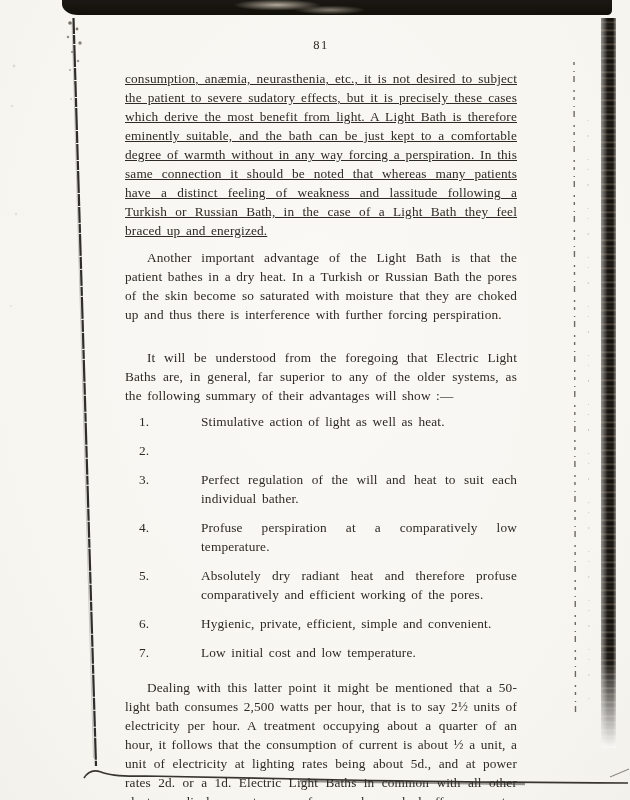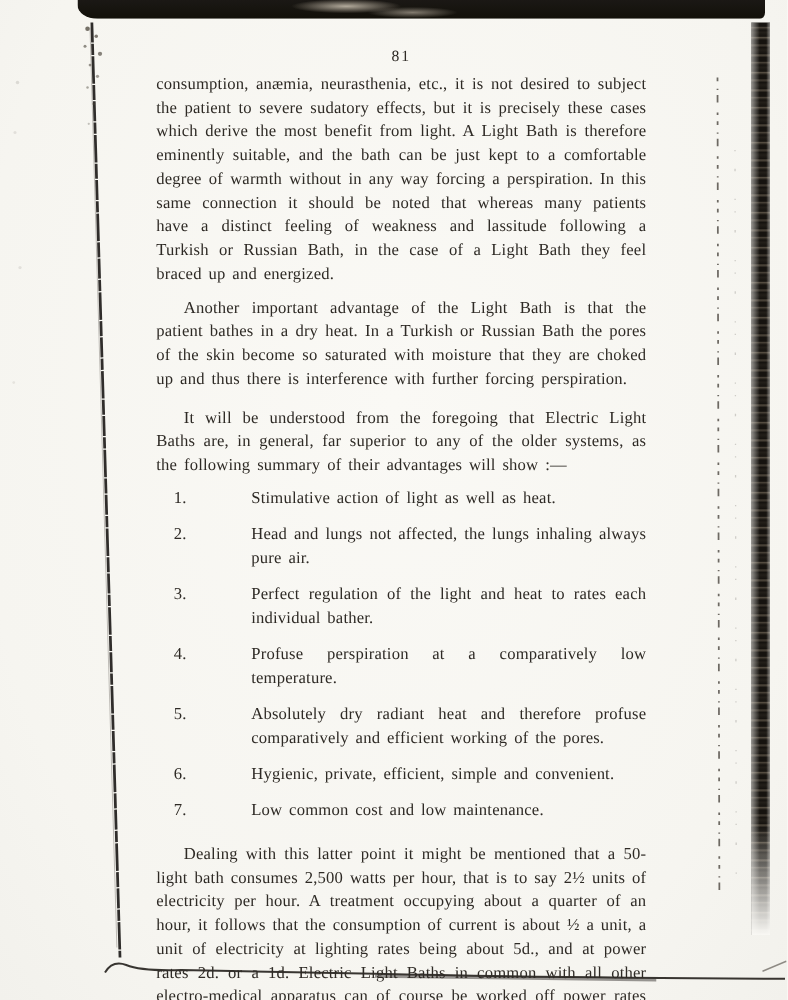--- a/index.html
+++ b/index.html
@@ -57,23 +57,23 @@
     letter-spacing: 0.15px;
   }
   .pagenum {
     text-align: center;
     margin: 36px 0 0 0;
     font-size: 12.5px;
     letter-spacing: 1.5px;
     word-spacing: 0;
   }
   .content p { margin: 0; }
-  #p1 { margin-top: 2px; }
+  #p1 { margin-top: 14px; text-decoration: underline; }
   #p2 { margin-top: 8px; text-indent: 22px; }
-  #p3 { margin-top: 12px; text-indent: 22px; }
+  #p3 { margin-top: 24px; text-indent: 22px; }
   .advlist { margin-top: 7px; }
   .adv-item { display: flex; margin-bottom: 10px; padding-left: 14px; }
   .adv-num { width: 26px; flex: none; }
   .adv-text { flex: 1; text-align: justify; margin-left: 36px; }
   #p4 { margin-top: 16px; text-indent: 22px; }
 </style>
 </head>
 <body>
 
 <div class="scan">
@@ -120,40 +120,39 @@
     <p id="p2">Another important advantage of the Light Bath is that the patient bathes in a dry heat.  In a Turkish or Russian Bath the pores of the skin become so saturated with moisture that they are choked up and thus there is interference with further forcing perspiration.</p>
     <p id="p3">It will be understood from the foregoing that Electric Light Baths are, in general, far superior to any of the older systems, as the following summary of their advantages will show :—</p>
 
     <div class="advlist">
       <div class="adv-item">
         <span class="adv-num">1.</span>
         <span class="adv-text">Stimulative action of light as well as heat.</span>
       </div>
       <div class="adv-item">
         <span class="adv-num">2.</span>
-        <span class="adv-text">Head and lungs not affected, the lungs inhaling always pure air.</span>
       </div>
       <div class="adv-item">
         <span class="adv-num">3.</span>
-        <span class="adv-text">Perfect regulation of the light and heat to rates each individual bather.</span>
+        <span class="adv-text">Perfect regulation of the will and heat to suit each individual bather.</span>
       </div>
       <div class="adv-item">
         <span class="adv-num">4.</span>
         <span class="adv-text">Profuse perspiration at a comparatively low temperature.</span>
       </div>
       <div class="adv-item">
         <span class="adv-num">5.</span>
         <span class="adv-text">Absolutely dry radiant heat and therefore profuse comparatively and efficient working of the pores.</span>
       </div>
       <div class="adv-item">
         <span class="adv-num">6.</span>
         <span class="adv-text">Hygienic, private, efficient, simple and convenient.</span>
       </div>
       <div class="adv-item">
         <span class="adv-num">7.</span>
-        <span class="adv-text">Low common cost and low maintenance.</span>
+        <span class="adv-text">Low initial cost and low temperature.</span>
       </div>
     </div>
 
     <p id="p4">Dealing with this latter point it might be mentioned that a 50-light bath consumes 2,500 watts per hour, that is to say 2½ units of electricity per hour.  A treatment occupying about a quarter of an hour, it follows that the consumption of current is about ½ a unit, a unit of electricity at lighting rates being about 5d., and at power rates 2d. or a 1d.  Electric Light Baths in common with all other electro-medical apparatus can of course be worked off power rates of electricity.  Even this trivial consumption of current only goes on just while the bath is actually in use, whereas in many systems of baths the furnaces or other heat generators require to be kept constantly going.</p>
   </div>
 
 </div>
 
 </body></html>

